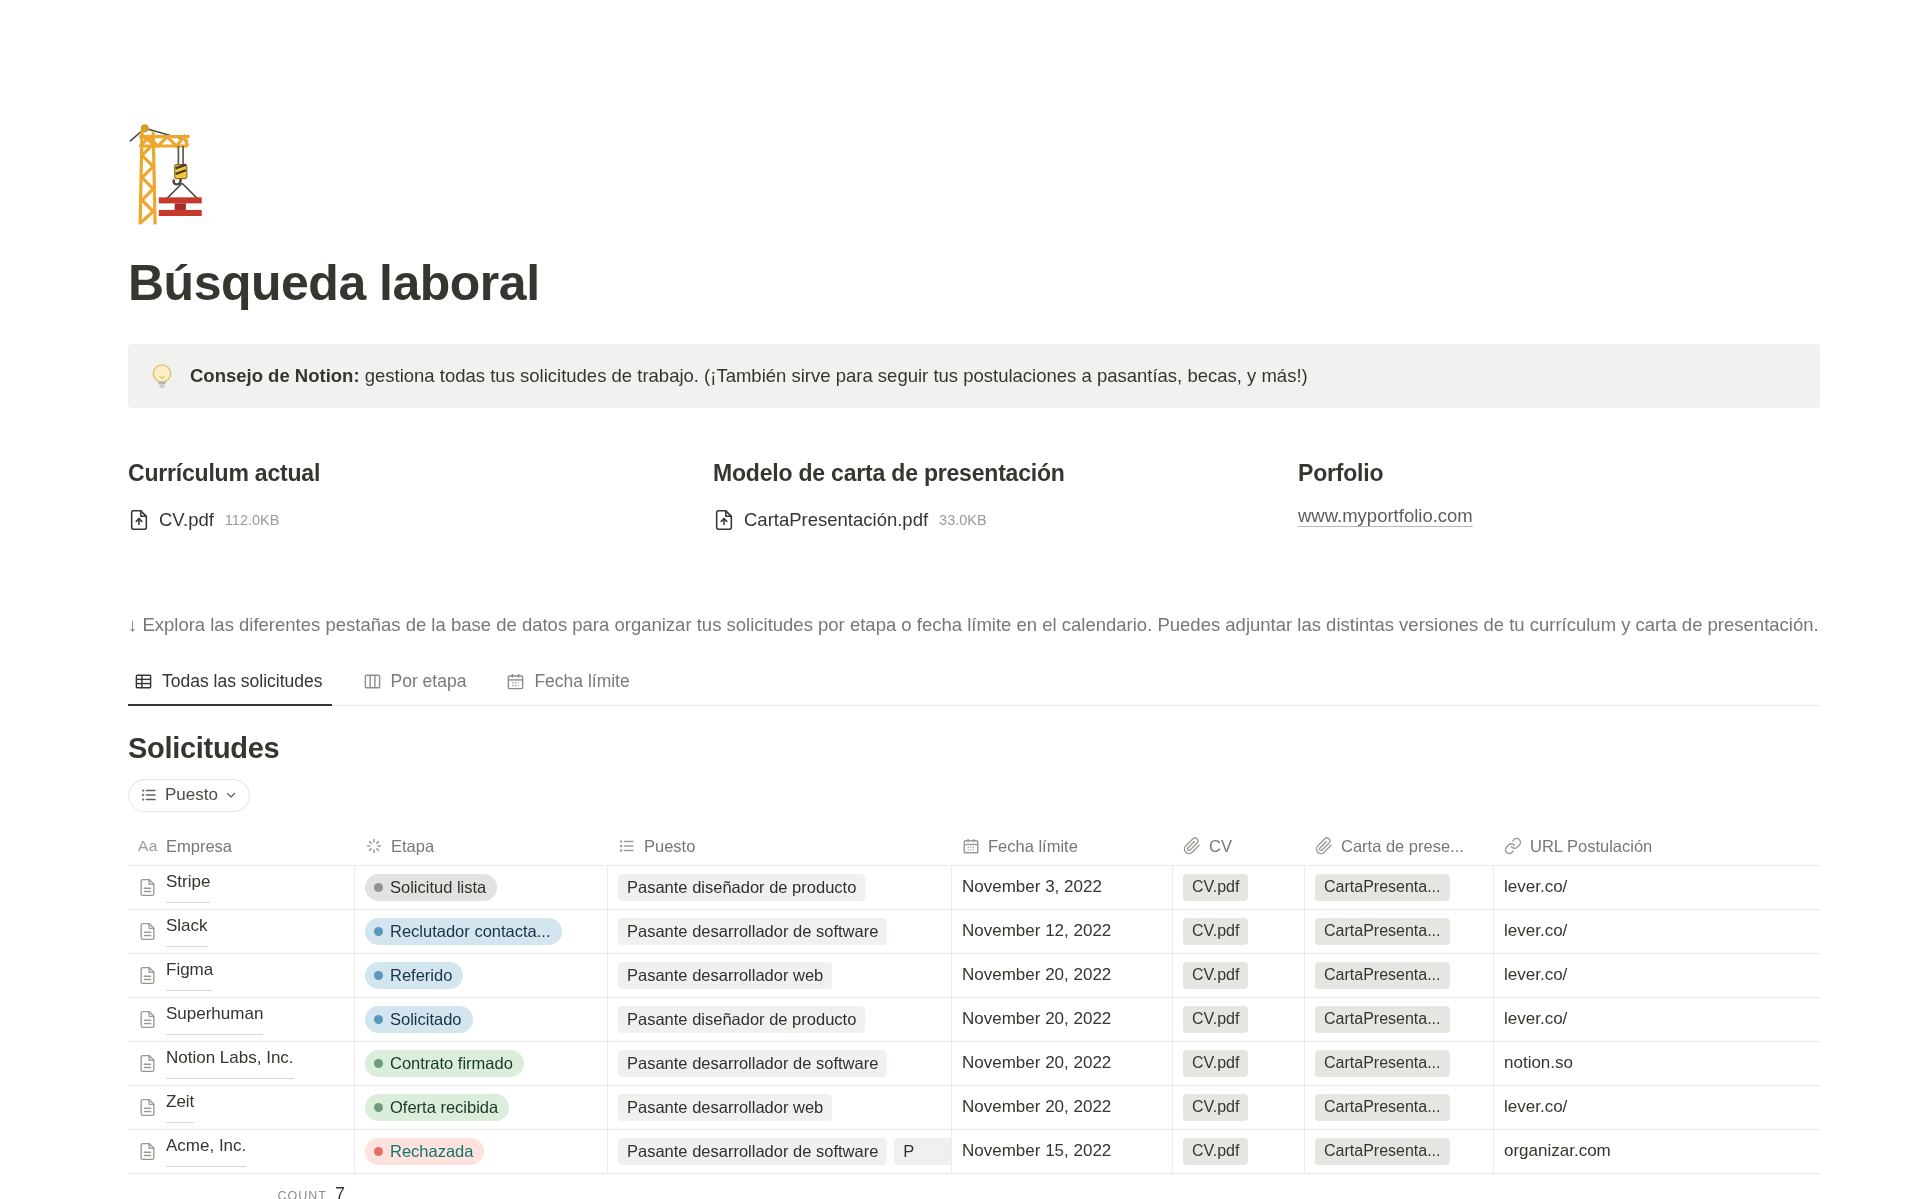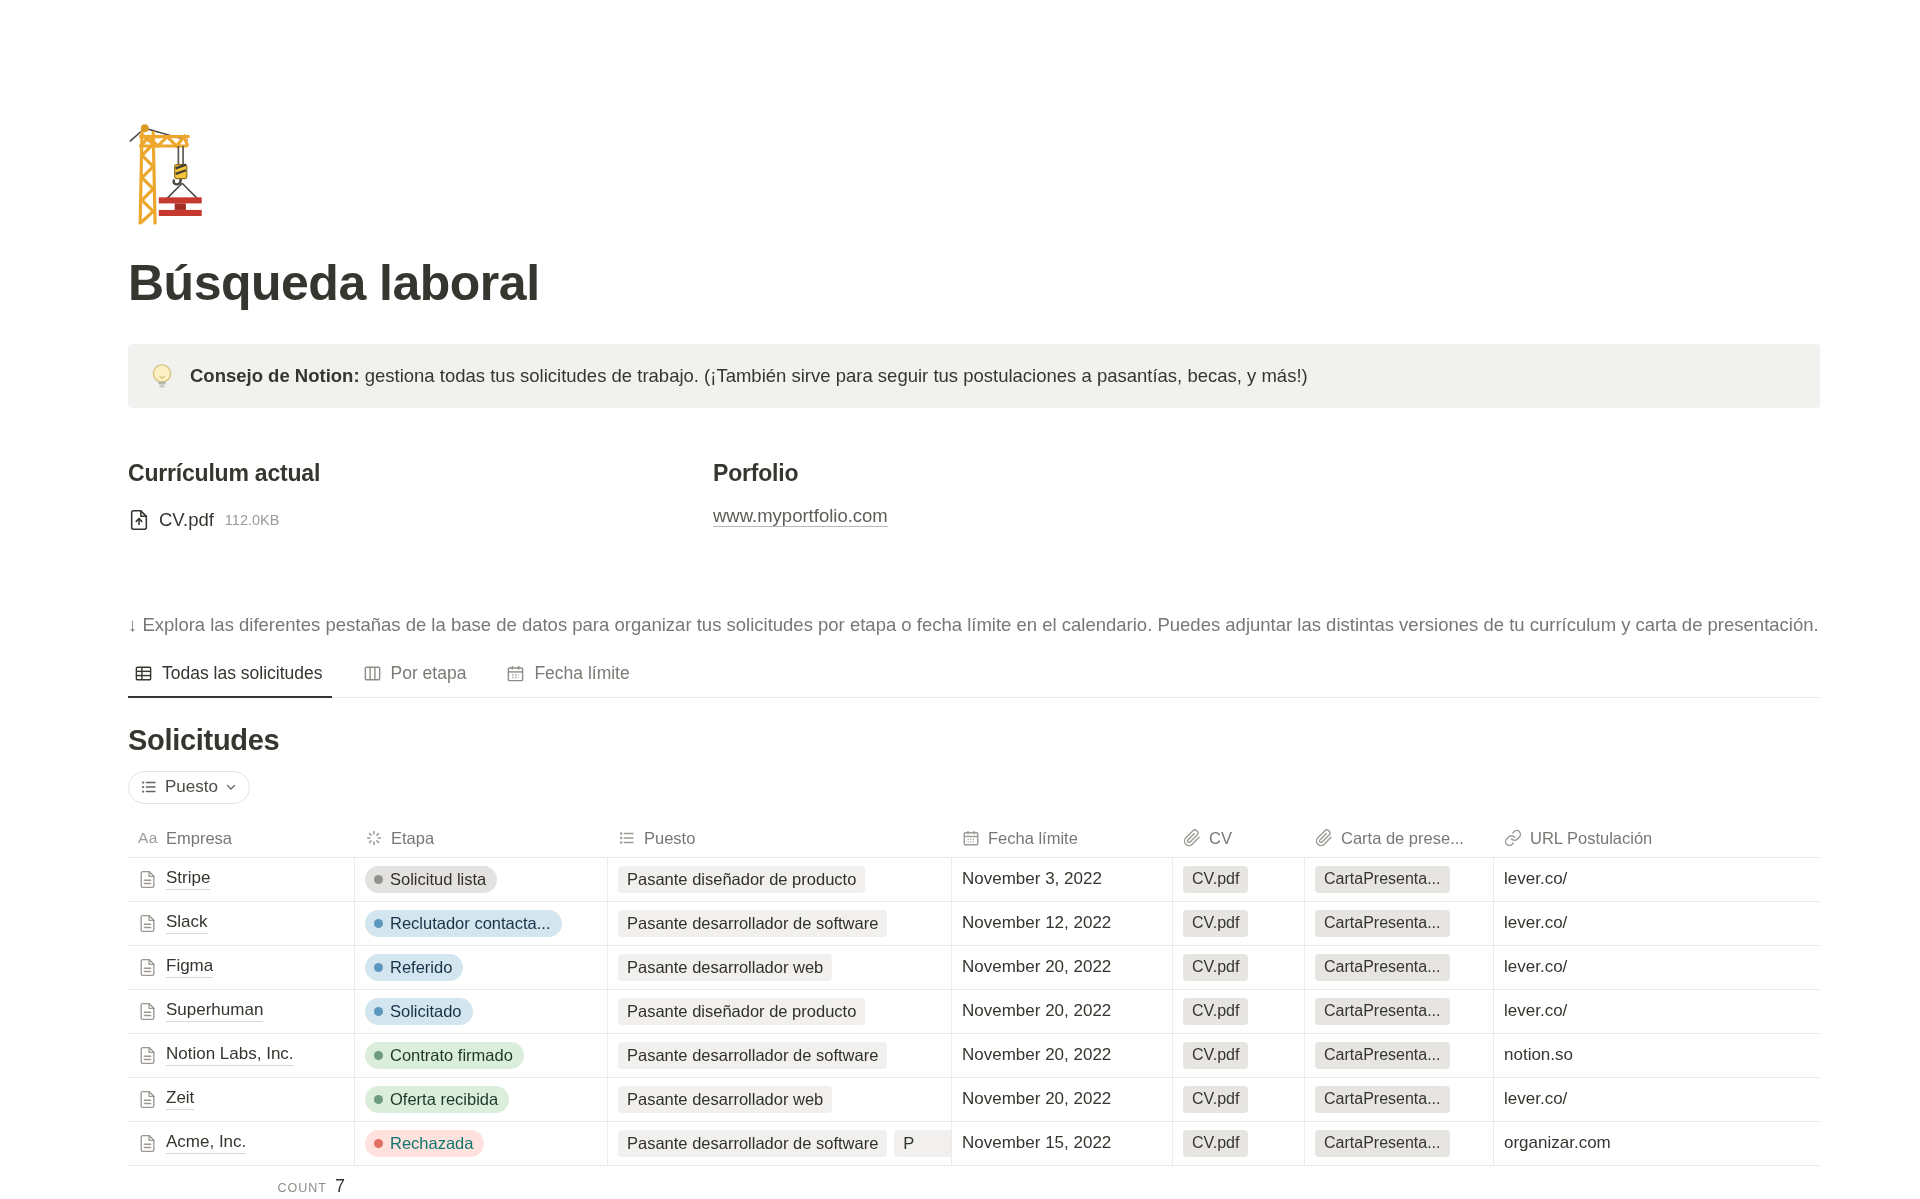--- a/index.html
+++ b/index.html
@@ -31,21 +31,21 @@
   .file-size { font-size:14.5px; color:#9b9a97; margin-left:2px; }
   .portfolio-link {
     margin-top:18px; display:inline-block; font-size:18.5px; color:#5f5d58;
     text-decoration:underline; text-decoration-color:rgba(55,53,47,0.35); text-underline-offset:4px;
     cursor:pointer;
   }
 
   .description { margin-top:78px; font-size:18.5px; line-height:1.72; color:#787774; max-width:1692px; }
 
   
-  .tabs { margin-top:16px; display:flex; align-items:flex-start; gap:25px; border-bottom:1px solid #e9e9e7; }
+  .tabs { margin-top:24px; display:flex; align-items:flex-start; gap:25px; border-bottom:1px solid #e9e9e7; }
   .tab {
     display:flex; align-items:center; gap:9px; padding:6px 9px 12px 6px;
     font-size:17.5px; color:#7c7a75; cursor:pointer;
     border-bottom:2.5px solid transparent; margin-bottom:-1px; white-space:nowrap;
   }
   .tab svg { stroke:#8f8d88; }
   .tab.active { color:#37352f; border-bottom-color:#37352f; font-weight:500; }
   .tab.active svg { stroke:#37352f; }
 
   .db-title { margin-top:26px; font-size:29px; font-weight:700; letter-spacing:-0.3px; }
@@ -70,21 +70,21 @@
   .t-row { border-bottom:1px solid #e9e9e7; }
   .td {
     height:43px; display:flex; align-items:center; padding:0 10px;
     font-size:17px; border-right:1px solid #edecea; overflow:hidden; white-space:nowrap;
   }
   .td:last-child { border-right:none; }
   .td-empresa { gap:9px; cursor:pointer; }
   .td-empresa svg { flex:none; stroke:#9b9890; }
   .company {
     font-weight:500; color:#37352f;
-    border-bottom:1px solid #d9d7d2; padding-bottom:1px; cursor:pointer;
+    border-bottom:1px solid #d9d7d2; padding-bottom:10px; cursor:pointer;
   }
   .pill {
     display:inline-flex; align-items:center; height:27px; border-radius:14px;
     padding:0 11px 0 9px; gap:7px; font-size:16.5px; cursor:pointer;
   }
   .pill .dot { width:9px; height:9px; border-radius:50%; flex:none; }
   .pill--gray  { background:#e3e2e0; color:#32302c; } .pill--gray .dot  { background:#91918e; }
   .pill--blue  { background:#d3e5ef; color:#183347; } .pill--blue .dot  { background:#5b97bd; }
   .pill--green { background:#dbeddb; color:#1c3829; } .pill--green .dot { background:#6c9b7d; }
   .pill--red   { background:#ffe2dd; color:#0f766e; } .pill--red .dot   { background:#e16f64; }
@@ -171,20 +171,33 @@
           <path d="M14 2H6a2 2 0 0 0-2 2v16a2 2 0 0 0 2 2h12a2 2 0 0 0 2-2V8z"></path>
             <path d="M14 2v6h6"></path>
           <line x1="12" y1="17" x2="12" y2="10.5"></line>
             <polyline points="9,13.5 12,10.5 15,13.5"></polyline>
         </svg>
         <span>CV.pdf</span>
         <span class="file-size">112.0KB</span>
       </div>
     </div>
     <div>
+      <div class="res-heading">Modelo de carta de presentación</div>
+      <div class="file-row">
+        <svg width="22" height="22" viewBox="0 0 24 24" fill="none" stroke="#37352f" stroke-width="1.7" stroke-linecap="round" stroke-linejoin="round">
+          <path d="M14 2H6a2 2 0 0 0-2 2v16a2 2 0 0 0 2 2h12a2 2 0 0 0 2-2V8z"></path>
+            <path d="M14 2v6h6"></path>
+          <line x1="12" y1="17" x2="12" y2="10.5"></line>
+            <polyline points="9,13.5 12,10.5 15,13.5"></polyline>
+        </svg>
+        <span>CartaPresentación.pdf</span>
+        <span class="file-size">33.0KB</span>
+      </div>
+    </div>
+    <div>
       <div class="res-heading">Porfolio</div>
       <span class="portfolio-link">www.myportfolio.com</span>
     </div>
   </div>
 
   <p class="description">↓ Explora las diferentes pestañas de la base de datos para organizar tus solicitudes por etapa o fecha límite en el calendario. Puedes adjuntar las distintas versiones de tu currículum y carta de presentación.</p>
 
   
   <div class="tabs">
     <div class="tab active">

